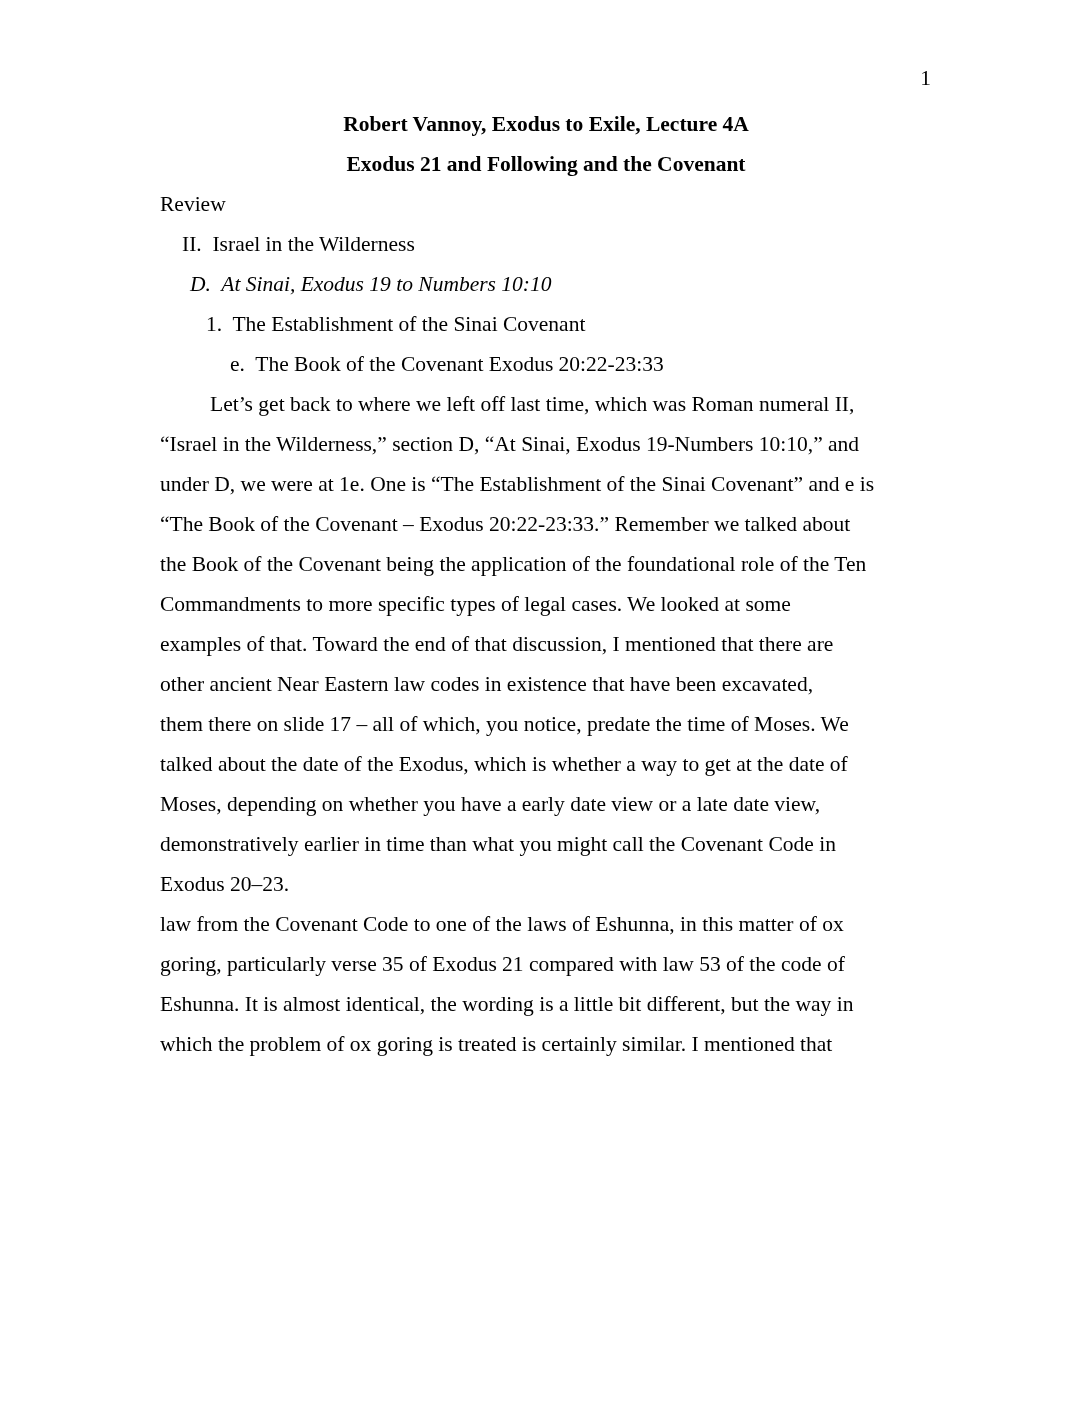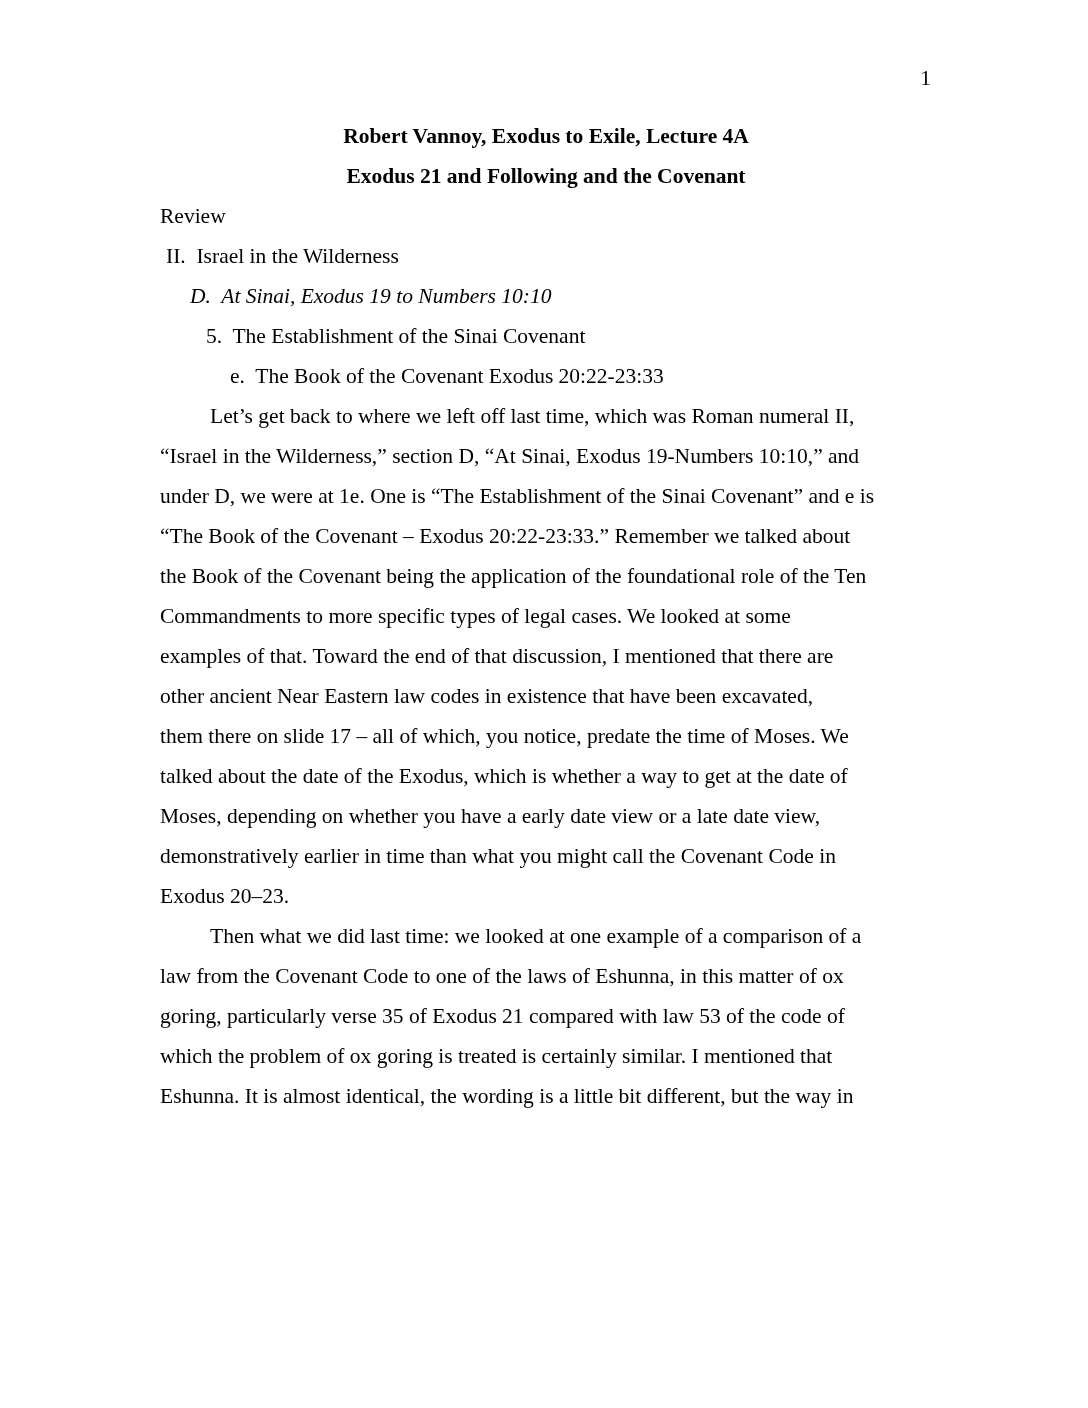--- a/index.html
+++ b/index.html
@@ -20,57 +20,56 @@
   .page-number {
     position: absolute;
     top: 58px;
     left: 160px;
     right: 157px;
     text-align: right;
     line-height: 40px;
   }
   .lines {
     position: absolute;
-    top: 116px;
+    top: 104px;
     left: 160px;
     width: 772px;
   }
   .line {
     line-height: 40px;
     min-height: 40px;
     white-space: pre-wrap;
   }
   .line.center { text-align: center; font-weight: bold; }
   .line.bold { font-weight: bold; }
 </style>
 </head>
 <body>
 
 <div class="page">
   <div class="page-number">1</div>
   <div class="lines">
       <div class="line center bold">Robert Vannoy, Exodus to Exile, Lecture 4A</div>
       <div class="line center">Exodus 21 and Following and the Covenant</div>
       <div class="line">Review</div>
-      <div class="line" style="padding-left: 6px;">II.  Israel in the Wilderness</div>
+      <div class="line" style="padding-left: 6px; margin-left: 16px;">II.  Israel in the Wilderness</div>
       <div class="line" style="padding-left: 30px; font-style: italic;">D.  At Sinai, Exodus 19 to Numbers 10:10</div>
-      <div class="line" style="padding-left: 46px;">5.  The Establishment of the Sinai Covenant</div>
+      <div class="line" style="padding-left: 46px;">1.  The Establishment of the Sinai Covenant</div>
       <div class="line" style="padding-left: 70px;">e.  The Book of the Covenant Exodus 20:22-23:33</div>
       <div class="line" style="padding-left: 50px;">Let’s get back to where we left off last time, which was Roman numeral II,</div>
       <div class="line">“Israel in the Wilderness,” section D, “At Sinai, Exodus 19-Numbers 10:10,” and</div>
       <div class="line">under D, we were at 1e. One is “The Establishment of the Sinai Covenant” and e is</div>
       <div class="line">“The Book of the Covenant – Exodus 20:22-23:33.” Remember we talked about</div>
       <div class="line">the Book of the Covenant being the application of the foundational role of the Ten</div>
       <div class="line">Commandments to more specific types of legal cases. We looked at some</div>
       <div class="line">examples of that. Toward the end of that discussion, I mentioned that there are</div>
       <div class="line">other ancient Near Eastern law codes in existence that have been excavated,</div>
       <div class="line">them there on slide 17 – all of which, you notice, predate the time of Moses. We</div>
       <div class="line">talked about the date of the Exodus, which is whether a way to get at the date of</div>
       <div class="line">Moses, depending on whether you have a early date view or a late date view,</div>
       <div class="line">demonstratively earlier in time than what you might call the Covenant Code in</div>
       <div class="line">Exodus 20–23.</div>
-      <div class="line" style="padding-left: 50px;">Then what we did last time: we looked at one example of a comparison of a</div>
       <div class="line">law from the Covenant Code to one of the laws of Eshunna, in this matter of ox</div>
       <div class="line">goring, particularly verse 35 of Exodus 21 compared with law 53 of the code of</div>
+      <div class="line">Eshunna. It is almost identical, the wording is a little bit different, but the way in</div>
       <div class="line">which the problem of ox goring is treated is certainly similar. I mentioned that</div>
-      <div class="line">Eshunna. It is almost identical, the wording is a little bit different, but the way in</div>
     </div>
 </div>
 
 </body></html>

